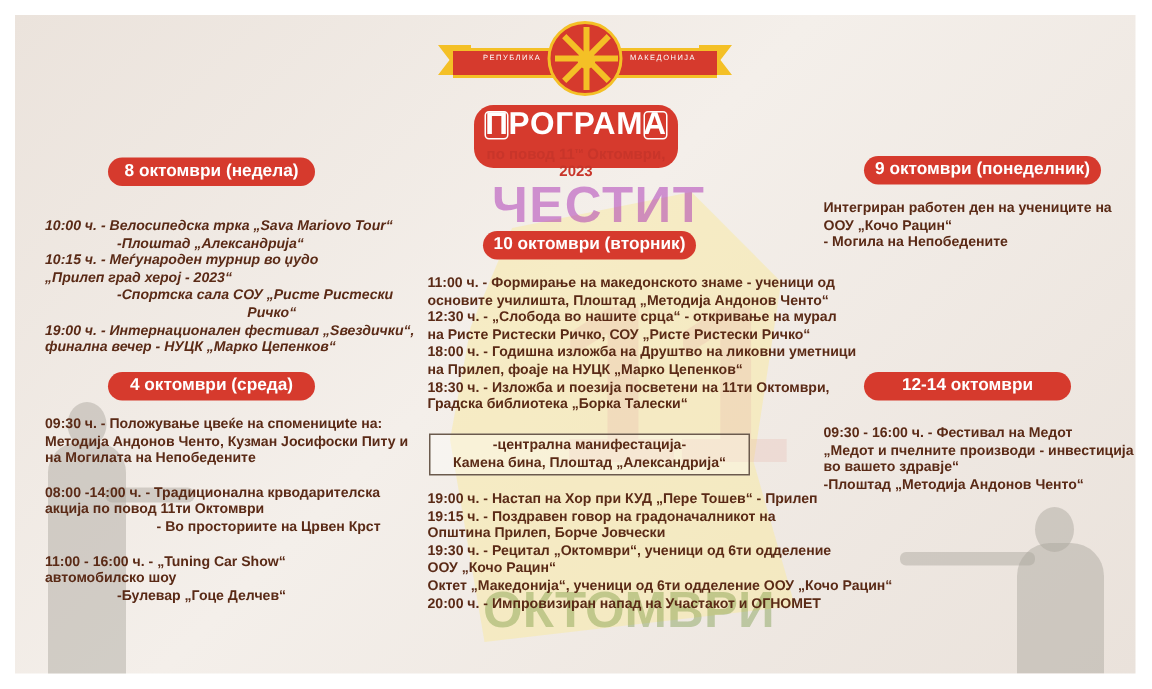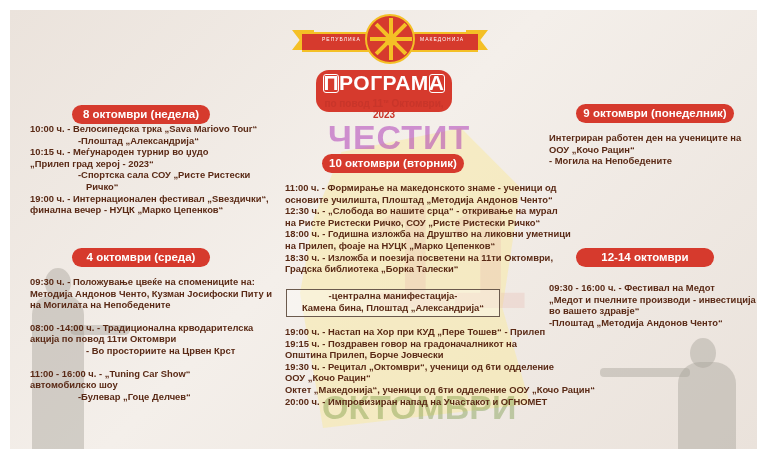--- a/index.html
+++ b/index.html
@@ -39,21 +39,21 @@
                 color:#fff; font-size:21px; font-weight:bold; text-align:center; line-height:26px; letter-spacing:0.5px; }
   .crest { position:absolute; top:4px; width:14px; height:17px; border:1px solid #fff; border-radius:3px; }
   .subtitle { position:absolute; left:318px; top:98px; width:132px; text-align:center; color:#c8352a; font-size:10px; font-weight:bold; }
   sup { font-size:5px; }
 
   .pill { position:absolute; height:19px; background:#d63a2d; border-radius:10px; color:#fff;
           font-size:11.5px; font-weight:bold; text-align:center; line-height:19px; }
   .block { position:absolute; color:#5a2a16; font-size:9.4px; font-weight:bold; line-height:11.6px; }
   .block p { margin:0; white-space:nowrap; }
   .indent1 { padding-left:48px; }
-  .indent2 { padding-left:56px; }
+  .indent2 { padding-left:56px;text-align:center; }
   .gap { height:11px; }
   .box { position:absolute; left:286px; top:289px; width:212px; height:26px; border:1px solid #6b5a4d;
          background:rgba(255,255,255,0.35); text-align:center; color:#5a2a16; font-size:9.4px; font-weight:bold; line-height:12px; }
 </style>
 </head>
 <body>
 
 <div class="card">
   <div class="sil sil-left-head"></div>
   <div class="sil sil-left-body"></div>
@@ -82,21 +82,21 @@
 </div>
 
 <div class="title-pill">
   <span class="crest" style="left:7px"></span>
   <span>ПРОГРАМА</span>
   <span class="crest" style="right:7px"></span>
 </div>
 <div class="subtitle"><span>по повод 11</span><sup>ти</sup><span> Октомври, 2023</span></div>
 
 <div class="pill" style="left:72px; top:105px; width:138px;">8 октомври (недела)</div>
-<div class="block" style="left:30px; top:123px;">
+<div class="block" style="left:30px; top:144px;font-style:italic;">
   <p>10:00 ч. - Велосипедска трка „Sava Mariovo Tour“</p>
   <p class="indent1">-Плоштад „Александрија“</p>
   <p>10:15 ч. - Меѓународен турнир во џудо</p>
   <p>„Прилеп град херој - 2023“</p>
   <p class="indent1">-Спортска сала СОУ „Ристе Ристески</p>
   <p class="indent2">Ричко“</p>
   <p>19:00 ч. - Интернационален фестивал „Ѕвездички“,</p>
   <p>финална вечер - НУЦК „Марко Цепенков“</p>
 </div>
 

